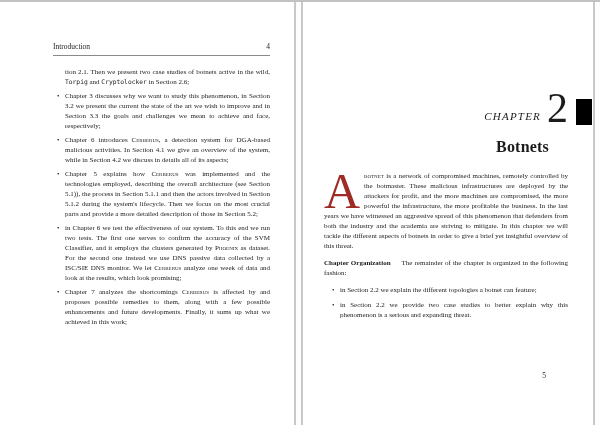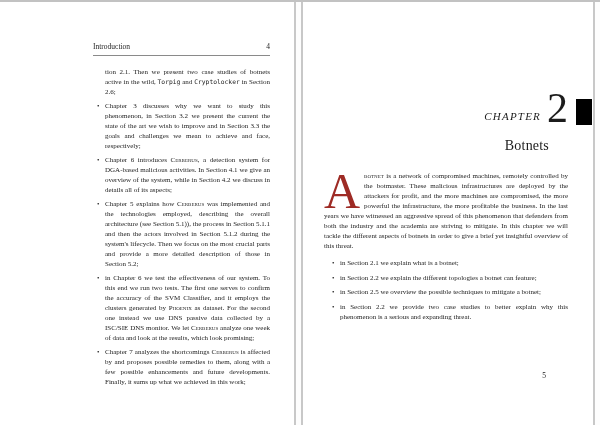--- a/index.html
+++ b/index.html
@@ -7,21 +7,21 @@
     width: 600px; height: 425px; overflow: hidden;
     background: #fdfdfd;
     font-family: "Liberation Serif", "DejaVu Serif", serif;
     color: #1c1c1c;
   }
   .spread {
     position: relative; width: 600px; height: 425px;
     border-top: 2px solid #c2c2c2; box-sizing: border-box;
   }
   .page { position: absolute; top: 0; bottom: 0; background: #ffffff; box-sizing: border-box; }
-  .page-left  { left: 0; width: 296px; border-right: 2px solid #c8c8c8; padding-left: 40px; }
+  .page-left  { left: 0; width: 296px; border-right: 2px solid #c8c8c8; }
   .page-gap   { position: absolute; top: 0; bottom: 0; left: 298px; width: 3px; background: #fdfdfd; }
   .page-right { left: 301px; width: 294px; border-left: 2px solid #c8c8c8; border-right: 2px solid #c8c8c8; }
 
   
   .lp-inner { padding: 40px 24px 0 53px; }
   .running-header {
     display: flex; justify-content: space-between; align-items: baseline;
     font-size: 7.5px; line-height: 9px;
     border-bottom: 1px solid #8a8a8a; padding-bottom: 4px;
   }
@@ -29,21 +29,21 @@
   .cont-para { margin: 0 0 3px 12px; }
   ul.bullets { list-style: none; margin: 0; padding: 0 0 0 12px; }
   ul.bullets li { position: relative; margin: 4px 0 3px 0; }
   ul.bullets li::before { content: "\2022"; position: absolute; left: -8px; top: 0; font-size: 7px; }
 
   
   .rp-inner { position: relative; height: 100%; padding: 0 25px 0 21px; box-sizing: border-box; }
   .rp-chapter-label { position: absolute; top: 108px; right: 52px; font-size: 11px; letter-spacing: 1.2px; font-style: italic; }
   .rp-chapter-num  { position: absolute; top: 87px; right: 25px; font-size: 42px; line-height: 38px; }
   .rp-chapter-box  { position: absolute; top: 97px; right: 1px; width: 16px; height: 26px; background: #000; }
-  .rp-title { position: absolute; top: 136px; right: 44px; font-size: 14px; font-weight: normal; letter-spacing: 0.2px; }
+  .rp-title { position: absolute; top: 136px; right: 44px; font-size: 16px; font-weight: bold; letter-spacing: 0.2px; }
   .rp-body { position: absolute; top: 169px; left: 21px; right: 25px; font-size: 7px; line-height: 10px; text-align: justify; }
   .dropcap {
     float: left; font-size: 50px; line-height: 38px; height: 38px;
     margin: 1px 4px 0 0; color: #9e2b25;
   }
   .org-para { margin-top: 7px; }
   .org-head { font-weight: bold; margin-right: 9px; }
   ul.sec-bullets { list-style: none; margin: 7px 0 0 0; padding: 0 0 0 16px; }
   ul.sec-bullets li { position: relative; margin: 0 0 4.5px 0; }
   ul.sec-bullets li::before { content: "\2022"; position: absolute; left: -8px; top: 0; font-size: 7px; }
@@ -100,35 +100,33 @@
       <div class="rp-chapter-label">CHAPTER</div>
       <div class="rp-chapter-num">2</div>
       <div class="rp-chapter-box" style="background: rgb(0, 0, 0);"></div>
       <div class="rp-title">Botnets</div>
 
       <div class="rp-body">
         <p style="margin:0">
           <span class="dropcap" style="color: rgb(158, 43, 37);">A</span>
           <span><span class="seg-sc">botnet</span><span> is a network of compromised machines, remotely controlled by the </span><span class="seg-i">botmaster</span><span>. These malicious infrastructures are deployed by the attackers for profit, and the more machines are compromised, the more powerful the infrastructure, the more profitable the business. In the last years we have witnessed an aggressive spread of this phenomenon that </span><span class="seg-i">defenders</span><span> from both the industry and the academia are striving to mitigate. In this chapter we will tackle the different aspects of botnets in order to give a brief yet insightful overview of this threat.</span></span>
         </p>
+        <p class="org-para" style="margin-bottom:0">
+          <span class="org-head">Chapter Organization</span>
+          <span>The remainder of the chapter is organized in the following fashion:</span>
+        </p>
         <ul class="sec-bullets">
 
-            <li>
-              <span><span>in Section 2.1 we explain what is a botnet;</span></span>
-            </li>
 
             <li>
               <span><span>in Section 2.2 we explain the different topologies a botnet can feature;</span></span>
             </li>
 
 
 
-            <li>
-              <span><span>in Section 2.5 we overview the possible techniques to mitigate a botnet;</span></span>
-            </li>
 
             <li>
               <span><span>in Section 2.2 we provide two case studies to better explain why this phenomenon is a serious and expanding threat.</span></span>
             </li>
           </ul>
       </div>
 
       <div class="rp-footer">5</div>
     </div>
   </div>

